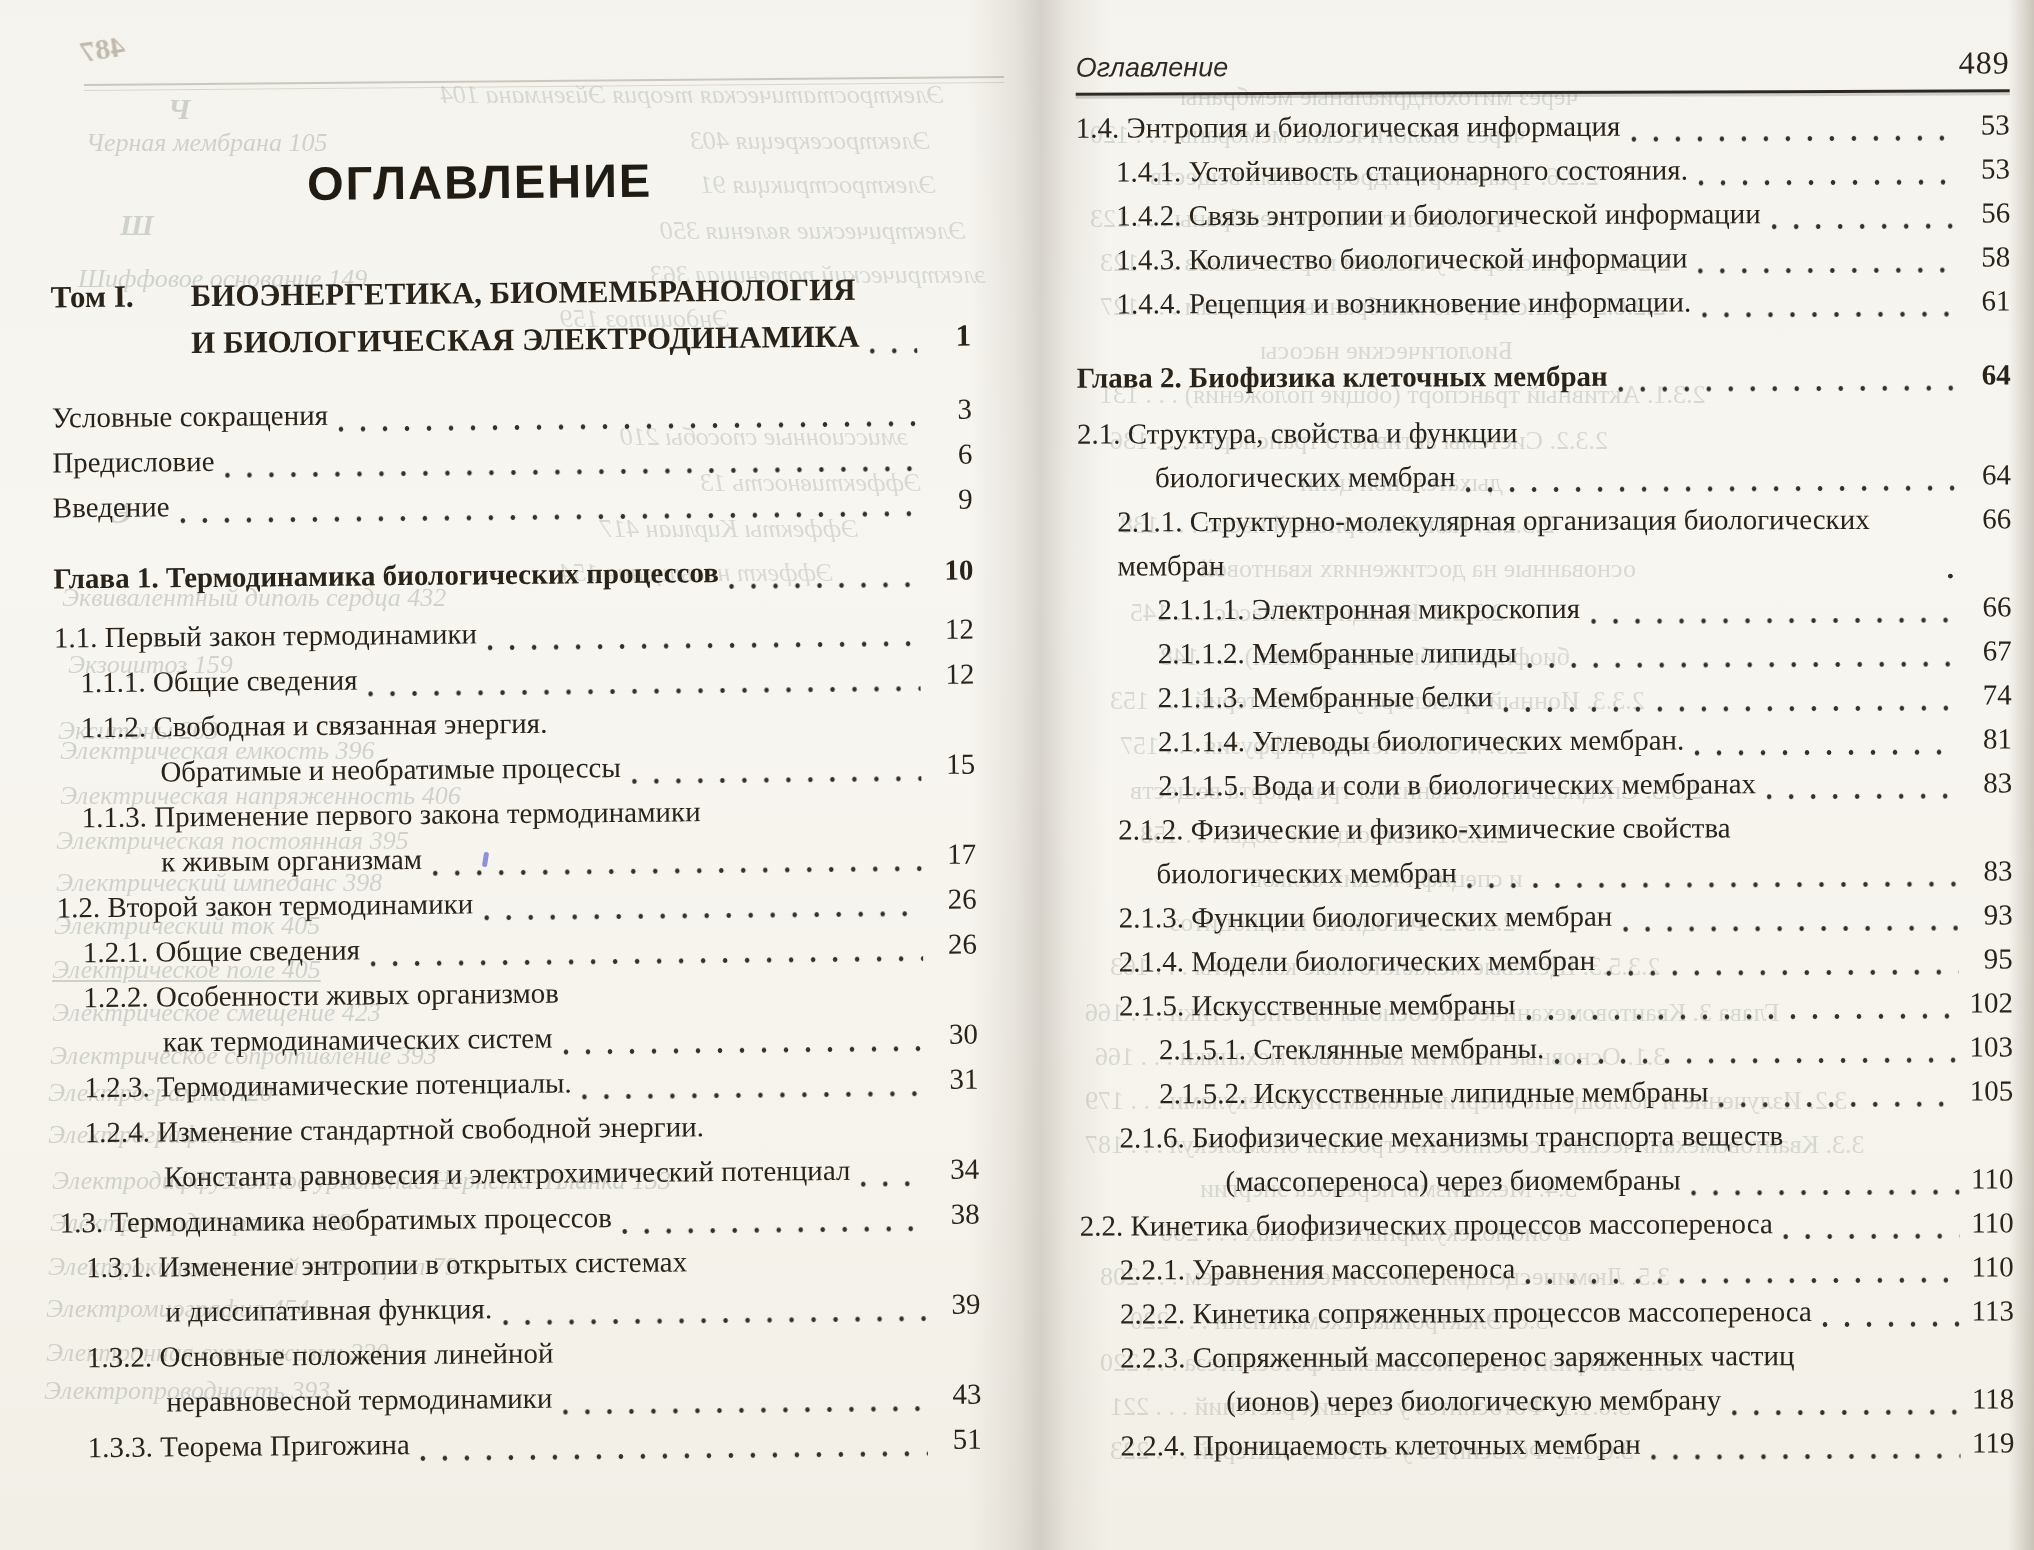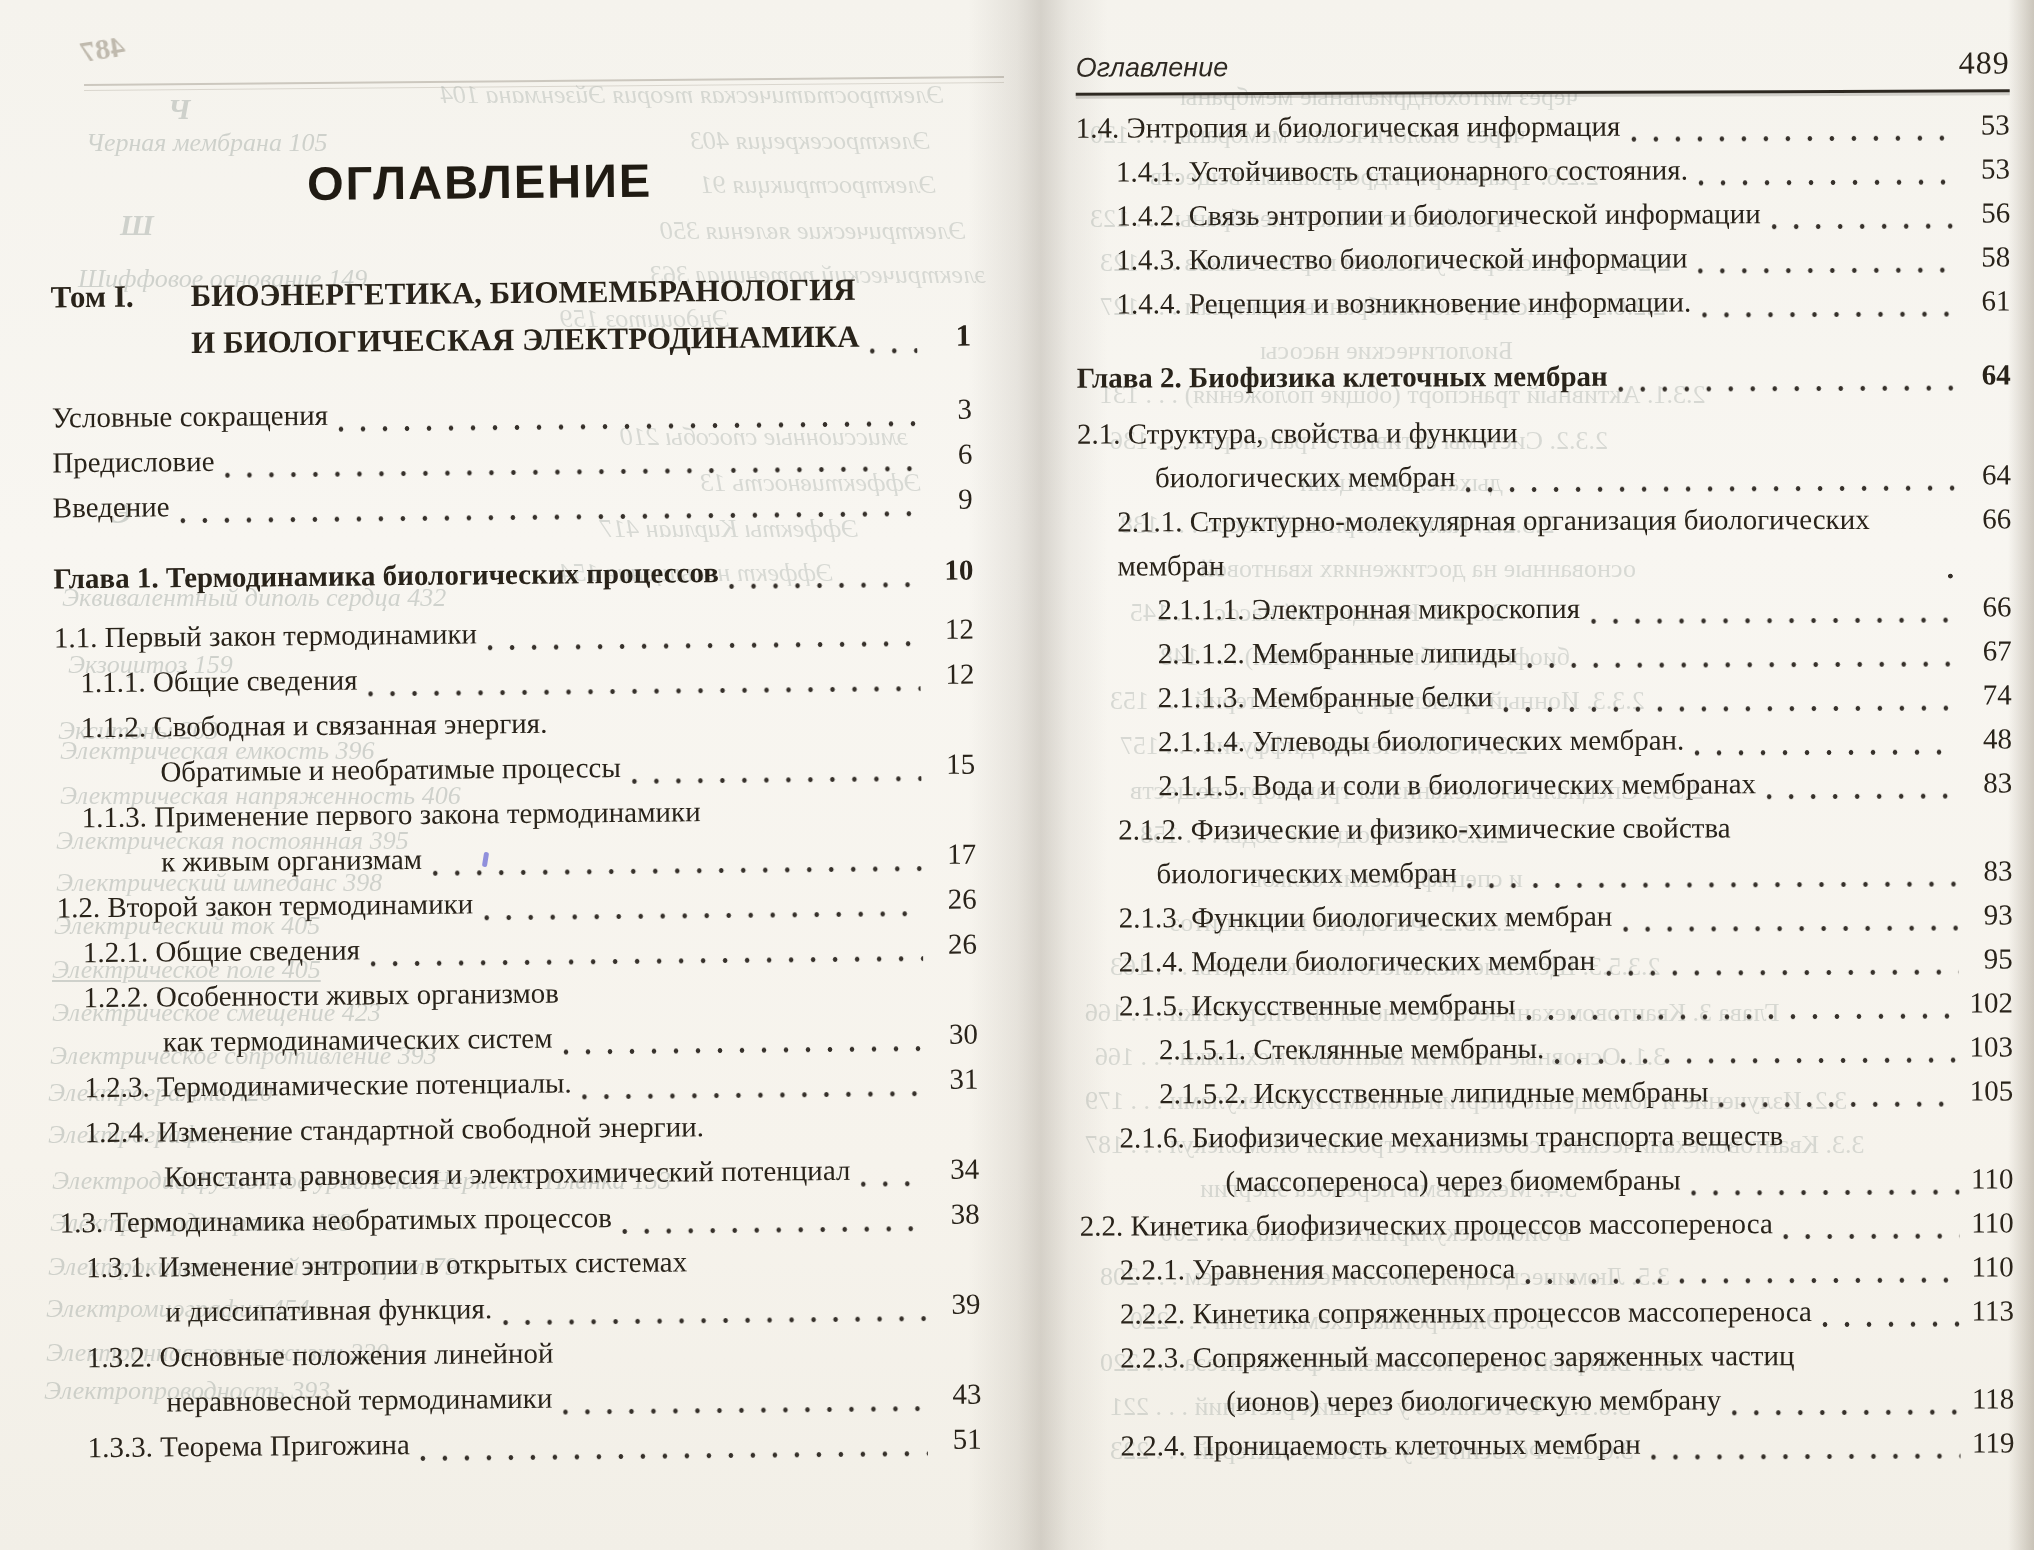--- a/index.html
+++ b/index.html
@@ -366,21 +366,21 @@
           <div class="row lv2">
             <span>2.1.1.3. Мембранные белки</span>
             <span class="leader"></span>
             <span class="pg">74</span>
           </div>
         </div>
         <div class="entry">
           <div class="row lv2">
             <span>2.1.1.4. Углеводы биологических мембран.</span>
             <span class="leader"></span>
-            <span class="pg">48</span>
+            <span class="pg">81</span>
           </div>
         </div>
         <div class="entry">
           <div class="row lv2">
             <span>2.1.1.5. Вода и соли в биологических мембранах</span>
             <span class="leader"></span>
             <span class="pg">83</span>
           </div>
         </div>
         <div class="entry">

